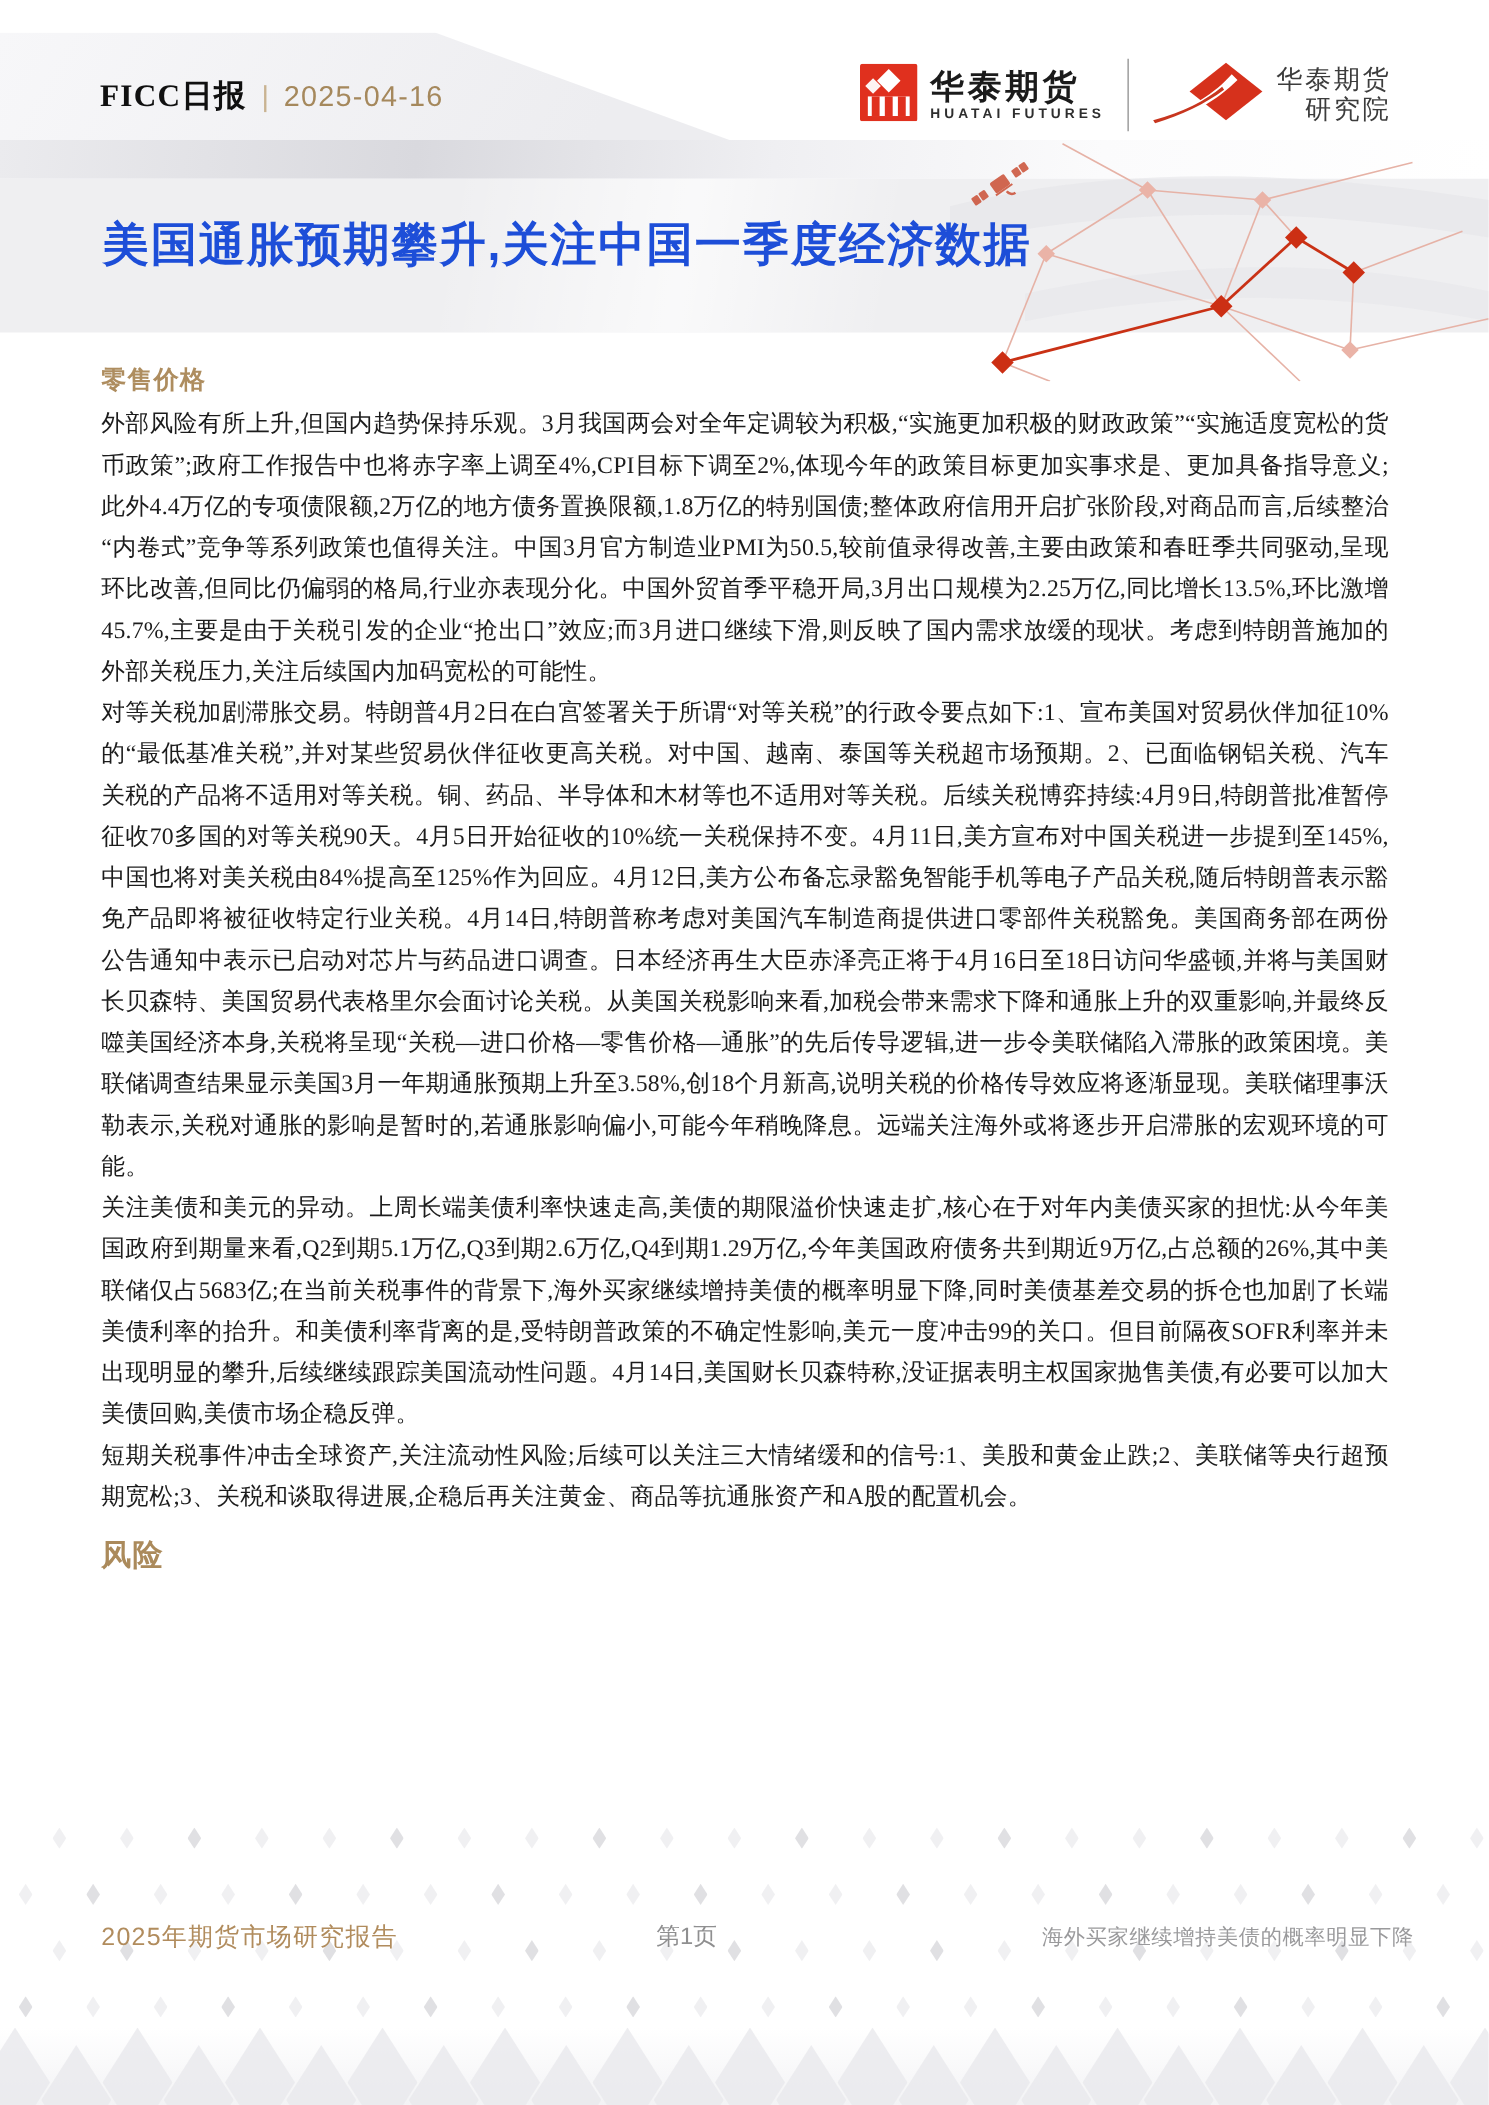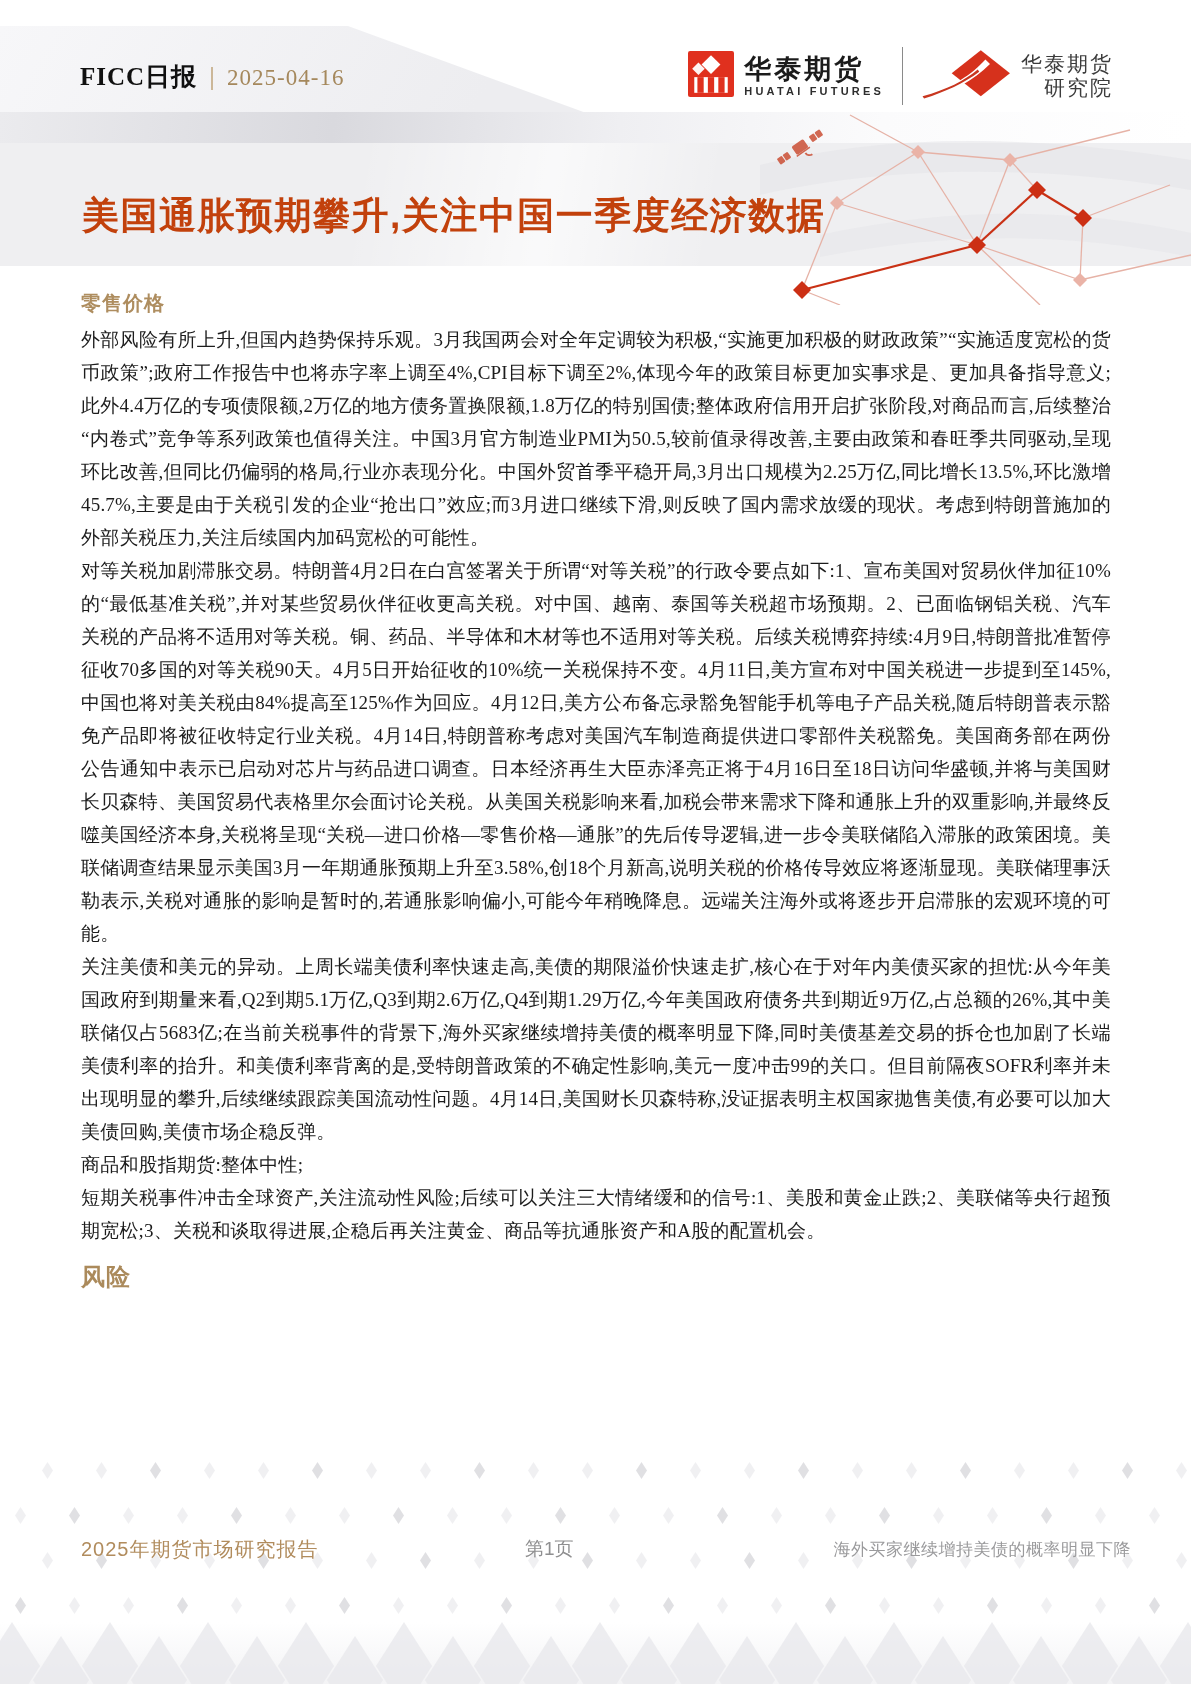--- a/index.html
+++ b/index.html
@@ -22,42 +22,42 @@
     z-index:0;
   }
   
   .header{
     position:absolute;left:80px;top:40px;right:78px;height:72px;
     display:flex;justify-content:space-between;align-items:center;z-index:2;
   }
   .masthead{display:flex;align-items:baseline;gap:12px;}
   .report-type{font-size:25px;font-weight:bold;color:#101010;letter-spacing:1px;}
   .masthead .bar{font-size:23px;color:#c9b392;font-family:"Liberation Sans",sans-serif;font-weight:400;}
-  .header-date{font-size:23px;color:#a5885c;font-family:Liberation Serif, serif;letter-spacing:1px;}
+  .header-date{font-size:23px;color:#a5885c;font-family:Liberation Sans, sans-serif;letter-spacing:1px;}
   .brandgroup{display:flex;align-items:center;gap:18px;}
   .brand1{display:flex;align-items:center;gap:10px;}
   .brand1 .txt{display:flex;flex-direction:column;line-height:1.05;}
   .brand1 .cn{font-size:27px;font-weight:bold;color:#1b1b1b;letter-spacing:3px;font-family:"Liberation Sans","DejaVu Sans",sans-serif;}
   .brand1 .en{font-size:11px;font-weight:bold;color:#2e2e2e;letter-spacing:3.2px;font-family:"Liberation Sans",sans-serif;margin-top:3px;}
   .vdivider{width:1px;height:58px;background:#8a8a8a;}
   .brand2{display:flex;align-items:center;gap:8px;}
   .brand2 .txt{display:flex;flex-direction:column;align-items:flex-end;line-height:1.15;}
   .brand2 .l1,.brand2 .l2{font-size:21px;color:#3c3c3c;font-family:"Liberation Sans","DejaVu Sans",sans-serif;letter-spacing:2px;}
   
   .banner{
     position:absolute;left:0;top:143px;width:1191px;height:123px;
     background:#efeff1;z-index:1;
   }
   .banner .sheen{
     position:absolute;left:0;top:0;width:100%;height:100%;
     background:linear-gradient(100deg,rgba(255,255,255,0) 30%,rgba(255,255,255,.65) 46%,rgba(255,255,255,0) 60%);
   }
   .page-title{
-    position:absolute;left:82px;top:48px;
-    font-size:37px;font-weight:bold;color:#c2410c;letter-spacing:1.5px;
+    position:absolute;left:82px;top:28px;
+    font-size:37px;font-weight:bold;color:#1d4ed8;letter-spacing:1.5px;
     font-family:"Liberation Sans","DejaVu Sans",sans-serif;white-space:nowrap;z-index:3;
   }
   .network-svg{position:absolute;right:0;top:-38px;z-index:2;}
   
   .content{
     position:absolute;left:81px;top:290px;width:1030px;z-index:2;
   }
   .sec-h{
     font-family:"Liberation Sans","DejaVu Sans",sans-serif;
     font-size:20px;font-weight:bold;color:#ae8d5f;letter-spacing:1px;margin:0 0 6px 0;
@@ -187,21 +187,20 @@
   </svg>
   <div class="page-title">美国通胀预期攀升,关注中国一季度经济数据</div>
 </div>
 
 <div class="content">
   <h2 class="sec-h">零售价格</h2>
   <p>外部风险有所上升,但国内趋势保持乐观。3月我国两会对全年定调较为积极,“实施更加积极的财政政策”“实施适度宽松的货币政策”;政府工作报告中也将赤字率上调至4%,CPI目标下调至2%,体现今年的政策目标更加实事求是、更加具备指导意义;此外4.4万亿的专项债限额,2万亿的地方债务置换限额,1.8万亿的特别国债;整体政府信用开启扩张阶段,对商品而言,后续整治“内卷式”竞争等系列政策也值得关注。中国3月官方制造业PMI为50.5,较前值录得改善,主要由政策和春旺季共同驱动,呈现环比改善,但同比仍偏弱的格局,行业亦表现分化。中国外贸首季平稳开局,3月出口规模为2.25万亿,同比增长13.5%,环比激增45.7%,主要是由于关税引发的企业“抢出口”效应;而3月进口继续下滑,则反映了国内需求放缓的现状。考虑到特朗普施加的外部关税压力,关注后续国内加码宽松的可能性。</p>
   <p>对等关税加剧滞胀交易。特朗普4月2日在白宫签署关于所谓“对等关税”的行政令要点如下:1、宣布美国对贸易伙伴加征10%的“最低基准关税”,并对某些贸易伙伴征收更高关税。对中国、越南、泰国等关税超市场预期。2、已面临钢铝关税、汽车关税的产品将不适用对等关税。铜、药品、半导体和木材等也不适用对等关税。后续关税博弈持续:4月9日,特朗普批准暂停征收70多国的对等关税90天。4月5日开始征收的10%统一关税保持不变。4月11日,美方宣布对中国关税进一步提到至145%,中国也将对美关税由84%提高至125%作为回应。4月12日,美方公布备忘录豁免智能手机等电子产品关税,随后特朗普表示豁免产品即将被征收特定行业关税。4月14日,特朗普称考虑对美国汽车制造商提供进口零部件关税豁免。美国商务部在两份公告通知中表示已启动对芯片与药品进口调查。日本经济再生大臣赤泽亮正将于4月16日至18日访问华盛顿,并将与美国财长贝森特、美国贸易代表格里尔会面讨论关税。从美国关税影响来看,加税会带来需求下降和通胀上升的双重影响,并最终反噬美国经济本身,关税将呈现“关税—进口价格—零售价格—通胀”的先后传导逻辑,进一步令美联储陷入滞胀的政策困境。美联储调查结果显示美国3月一年期通胀预期上升至3.58%,创18个月新高,说明关税的价格传导效应将逐渐显现。美联储理事沃勒表示,关税对通胀的影响是暂时的,若通胀影响偏小,可能今年稍晚降息。远端关注海外或将逐步开启滞胀的宏观环境的可能。</p>
   <p>关注美债和美元的异动。上周长端美债利率快速走高,美债的期限溢价快速走扩,核心在于对年内美债买家的担忧:从今年美国政府到期量来看,Q2到期5.1万亿,Q3到期2.6万亿,Q4到期1.29万亿,今年美国政府债务共到期近9万亿,占总额的26%,其中美联储仅占5683亿;在当前关税事件的背景下,海外买家继续增持美债的概率明显下降,同时美债基差交易的拆仓也加剧了长端美债利率的抬升。和美债利率背离的是,受特朗普政策的不确定性影响,美元一度冲击99的关口。但目前隔夜SOFR利率并未出现明显的攀升,后续继续跟踪美国流动性问题。4月14日,美国财长贝森特称,没证据表明主权国家抛售美债,有必要可以加大美债回购,美债市场企稳反弹。</p>
 
-  <p>商品和股指期货:整体中性;</p>
   <p>短期关税事件冲击全球资产,关注流动性风险;后续可以关注三大情绪缓和的信号:1、美股和黄金止跌;2、美联储等央行超预期宽松;3、关税和谈取得进展,企稳后再关注黄金、商品等抗通胀资产和A股的配置机会。</p>
 
   <h2 class="sec-h risk">风险</h2>
 </div>
 
 <div class="diamond-field">
     <i style="left: 42px; top: 0px; opacity: 0.45;"></i>
     <i style="left: 96px; top: 0px; opacity: 0.45;"></i>
     <i style="left: 150px; top: 0px; opacity: 0.95;"></i>
     <i style="left: 204px; top: 0px; opacity: 0.45;"></i>

